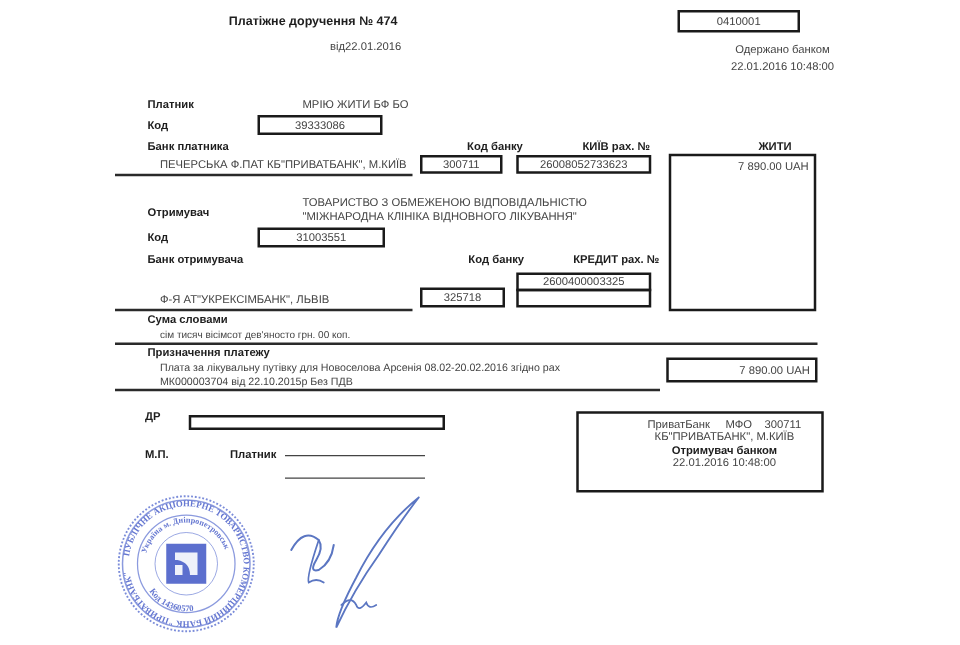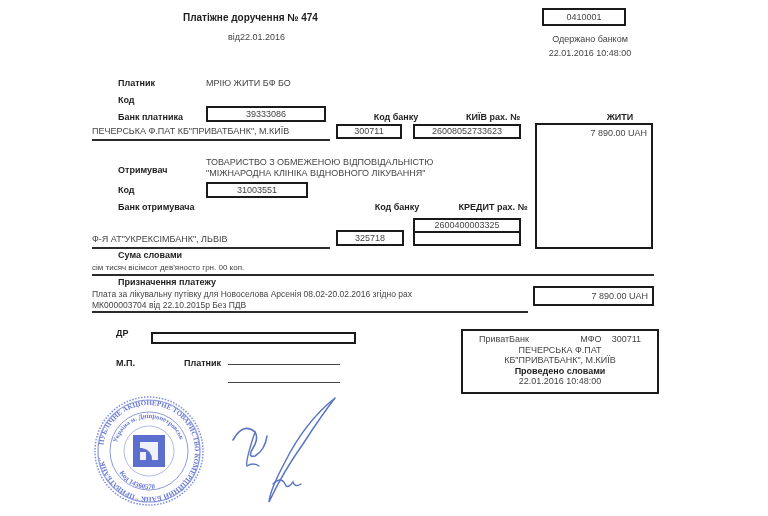--- a/index.html
+++ b/index.html
@@ -1,39 +1,39 @@
 <!DOCTYPE html>
 <html><head>
 <meta charset="utf-8">
 <style>
   html, body { margin:0; padding:0; background:#ffffff; }
   body { width:768px; height:516px; position:relative; overflow:hidden;
          font-family:"Liberation Sans", sans-serif; color:#2a2a2a; }
   .abs { position:absolute; }
   .lbl { font-weight:bold; font-size:9px; color:#1e1e1e;margin-left:26px; }
-  .val { font-size:9px; color:#444; }
+  .val { font-size:9px; color:#444;margin-left:36px; }
   .box { position:absolute; border:2px solid #1a1a1a; box-sizing:border-box;
          font-size:9px; color:#444; text-align:center; }
   .hline { position:absolute; height:2px; background:#2a2a2a; }
   .center { text-align:center; }
   .title { font-weight:bold; font-size:10px; color:#1e1e1e; }
 </style>
 </head>
 <body>
 
 <div class="abs title" style="left:183px;top:12px;">Платіжне доручення  № 474</div>
 <div class="abs val" style="left:228px;top:32px;font-size:9px;">від22.01.2016</div>
-<div class="box" style="left:542px;top:8px;width:84px;height:18px;line-height:14px;">0410001</div>
+<div class="box" style="left:542px;top:8px;width:98px;height:18px;line-height:14px;">0410001</div>
 <div class="abs val center" style="left:530px;top:34px;width:120px;">Одержано банком</div>
 <div class="abs val center" style="left:530px;top:48px;width:120px;">22.01.2016 10:48:00</div>
 
 <div class="abs lbl" style="left:92px;top:78px;">Платник</div>
 <div class="abs val" style="left:206px;top:78px;">МРІЮ ЖИТИ БФ БО</div>
 <div class="abs lbl" style="left:92px;top:95px;">Код</div>
-<div class="box" style="left:206px;top:92px;width:120px;height:16px;line-height:12px;margin-top:14px;">39333086</div>
+<div class="box" style="left:206px;top:92px;width:100px;height:16px;line-height:12px;">39333086</div>
 <div class="abs lbl" style="left:92px;top:112px;">Банк платника</div>
 <div class="abs val" style="left:92px;top:126px;">ПЕЧЕРСЬКА Ф.ПАТ КБ"ПРИВАТБАНК", М.КИЇВ</div>
 <div class="hline" style="left:92px;top:139px;width:238px;"></div>
 <div class="abs lbl center" style="left:335px;top:112px;width:70px;">Код банку</div>
 <div class="box" style="left:336px;top:124px;width:66px;height:15px;line-height:11px;">300711</div>
 <div class="abs lbl center" style="left:412px;top:112px;width:110px;">КИЇВ рах. №</div>
 <div class="box" style="left:413px;top:124px;width:108px;height:15px;line-height:11px;">26008052733623</div>
 
 <div class="abs lbl center" style="left:534px;top:112px;width:120px;">ЖИТИ</div>
 <div class="box" style="left:535px;top:123px;width:118px;height:126px;text-align:right;padding:3px 4px 0 0;">
@@ -66,28 +66,27 @@
   <span>7 890.00 UAH</span>
 </div>
 
 <div class="abs lbl" style="left:90px;top:328px;">ДР</div>
 <div class="box" style="left:151px;top:332px;width:205px;height:12px;"></div>
 <div class="abs lbl" style="left:90px;top:358px;">М.П.</div>
 <div class="abs lbl" style="left:158px;top:358px;">Платник</div>
 <div class="abs" style="left:228px;top:364px;width:112px;height:1px;background:#444;"></div>
 <div class="abs" style="left:228px;top:382px;width:112px;height:1px;background:#444;"></div>
 
-<div class="box" style="left:461px;top:329px;width:198px;height:65px;padding-top:3px;">
+<div class="box" style="left:461px;top:329px;width:198px;height:65px;padding-top:3px;padding-left:39px;">
   <div style="display:flex;justify-content:space-between;padding:0 16px;font-size:9px;color:#444;">
     <span>ПриватБанк</span>
     <span><span>МФО</span>&nbsp;&nbsp;&nbsp;&nbsp;<span>300711</span></span>
   </div>
-  <div style="font-size:9px;color:#444;margin-top:1px;">ПЕЧЕРСЬКА Ф.ПАТ</div>
   <div style="font-size:9px;color:#444;">КБ"ПРИВАТБАНК", М.КИЇВ</div>
-  <div style="font-size:9px;font-weight:bold;color:#1e1e1e;margin-top:1px;">Проведено словами</div>
+  <div style="font-size:9px;font-weight:bold;color:#1e1e1e;margin-top:1px;">Отримувач банком</div>
   <div style="font-size:9px;color:#444;">22.01.2016 10:48:00</div>
 </div>
 
 <div class="abs" style="left:92px;top:394px;width:114px;height:114px;">
   <svg width="114" height="114" viewBox="0 0 114 114">
     <defs>
       <path id="outerArc" d="M57,57 m-46,0 a46,46 0 1,1 92,0 a46,46 0 1,1 -92,0"></path>
       <path id="innerArc" d="M57,57 m-33,0 a33,33 0 1,1 66,0"></path>
       <path id="bottomArc" d="M22,60 a35,35 0 0,0 70,0"></path>
     </defs>

